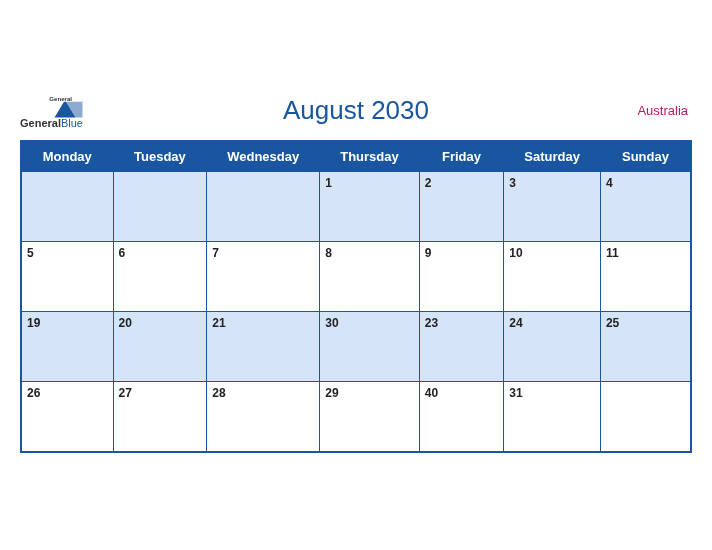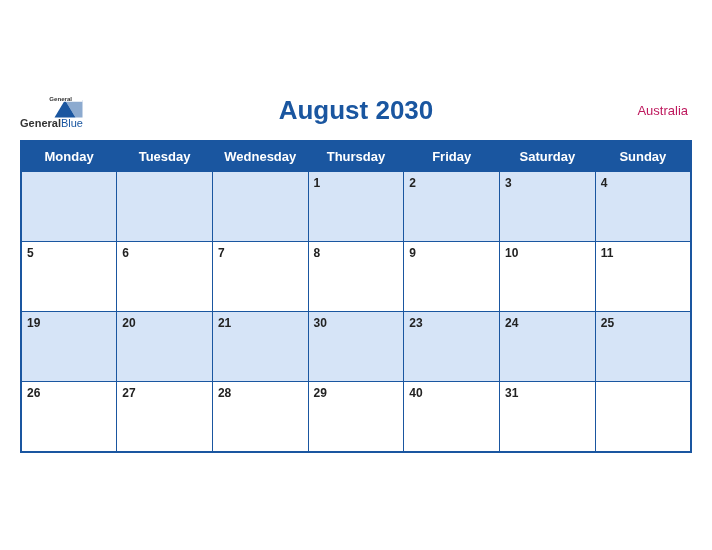--- a/index.html
+++ b/index.html
@@ -42,41 +42,41 @@
       color: #1a56a0;
       font-weight: normal;
     }
     .logo-icon {
       width: 36px;
       height: 28px;
     }
     .calendar-title {
       font-size: 26px;
       color: #1a56a0;
-      font-weight: bold;
+      font-weight: normal;
       text-align: center;
     }
     .country-label {
       position: absolute;
       right: 4px;
       font-size: 13px;
       color: #be185d;
     }
     .calendar-table {
       width: 100%;
       border-collapse: collapse;
       border: 2px solid #1a56a0;
     }
     .calendar-table thead tr th {
       background-color: #1a56a0;
       color: #fff;
       text-align: center;
       font-size: 13px;
       font-weight: bold;
-      padding: 7px 6px;
+      padding: 7px 20px;
       border: 1px solid #1a56a0;
     }
     .calendar-table tbody tr {
       height: 70px;
     }
     .calendar-table tbody tr:nth-child(odd) {
       background-color: #d6e4f7;
     }
     .calendar-table tbody tr:nth-child(even) {
       background-color: #fff;

